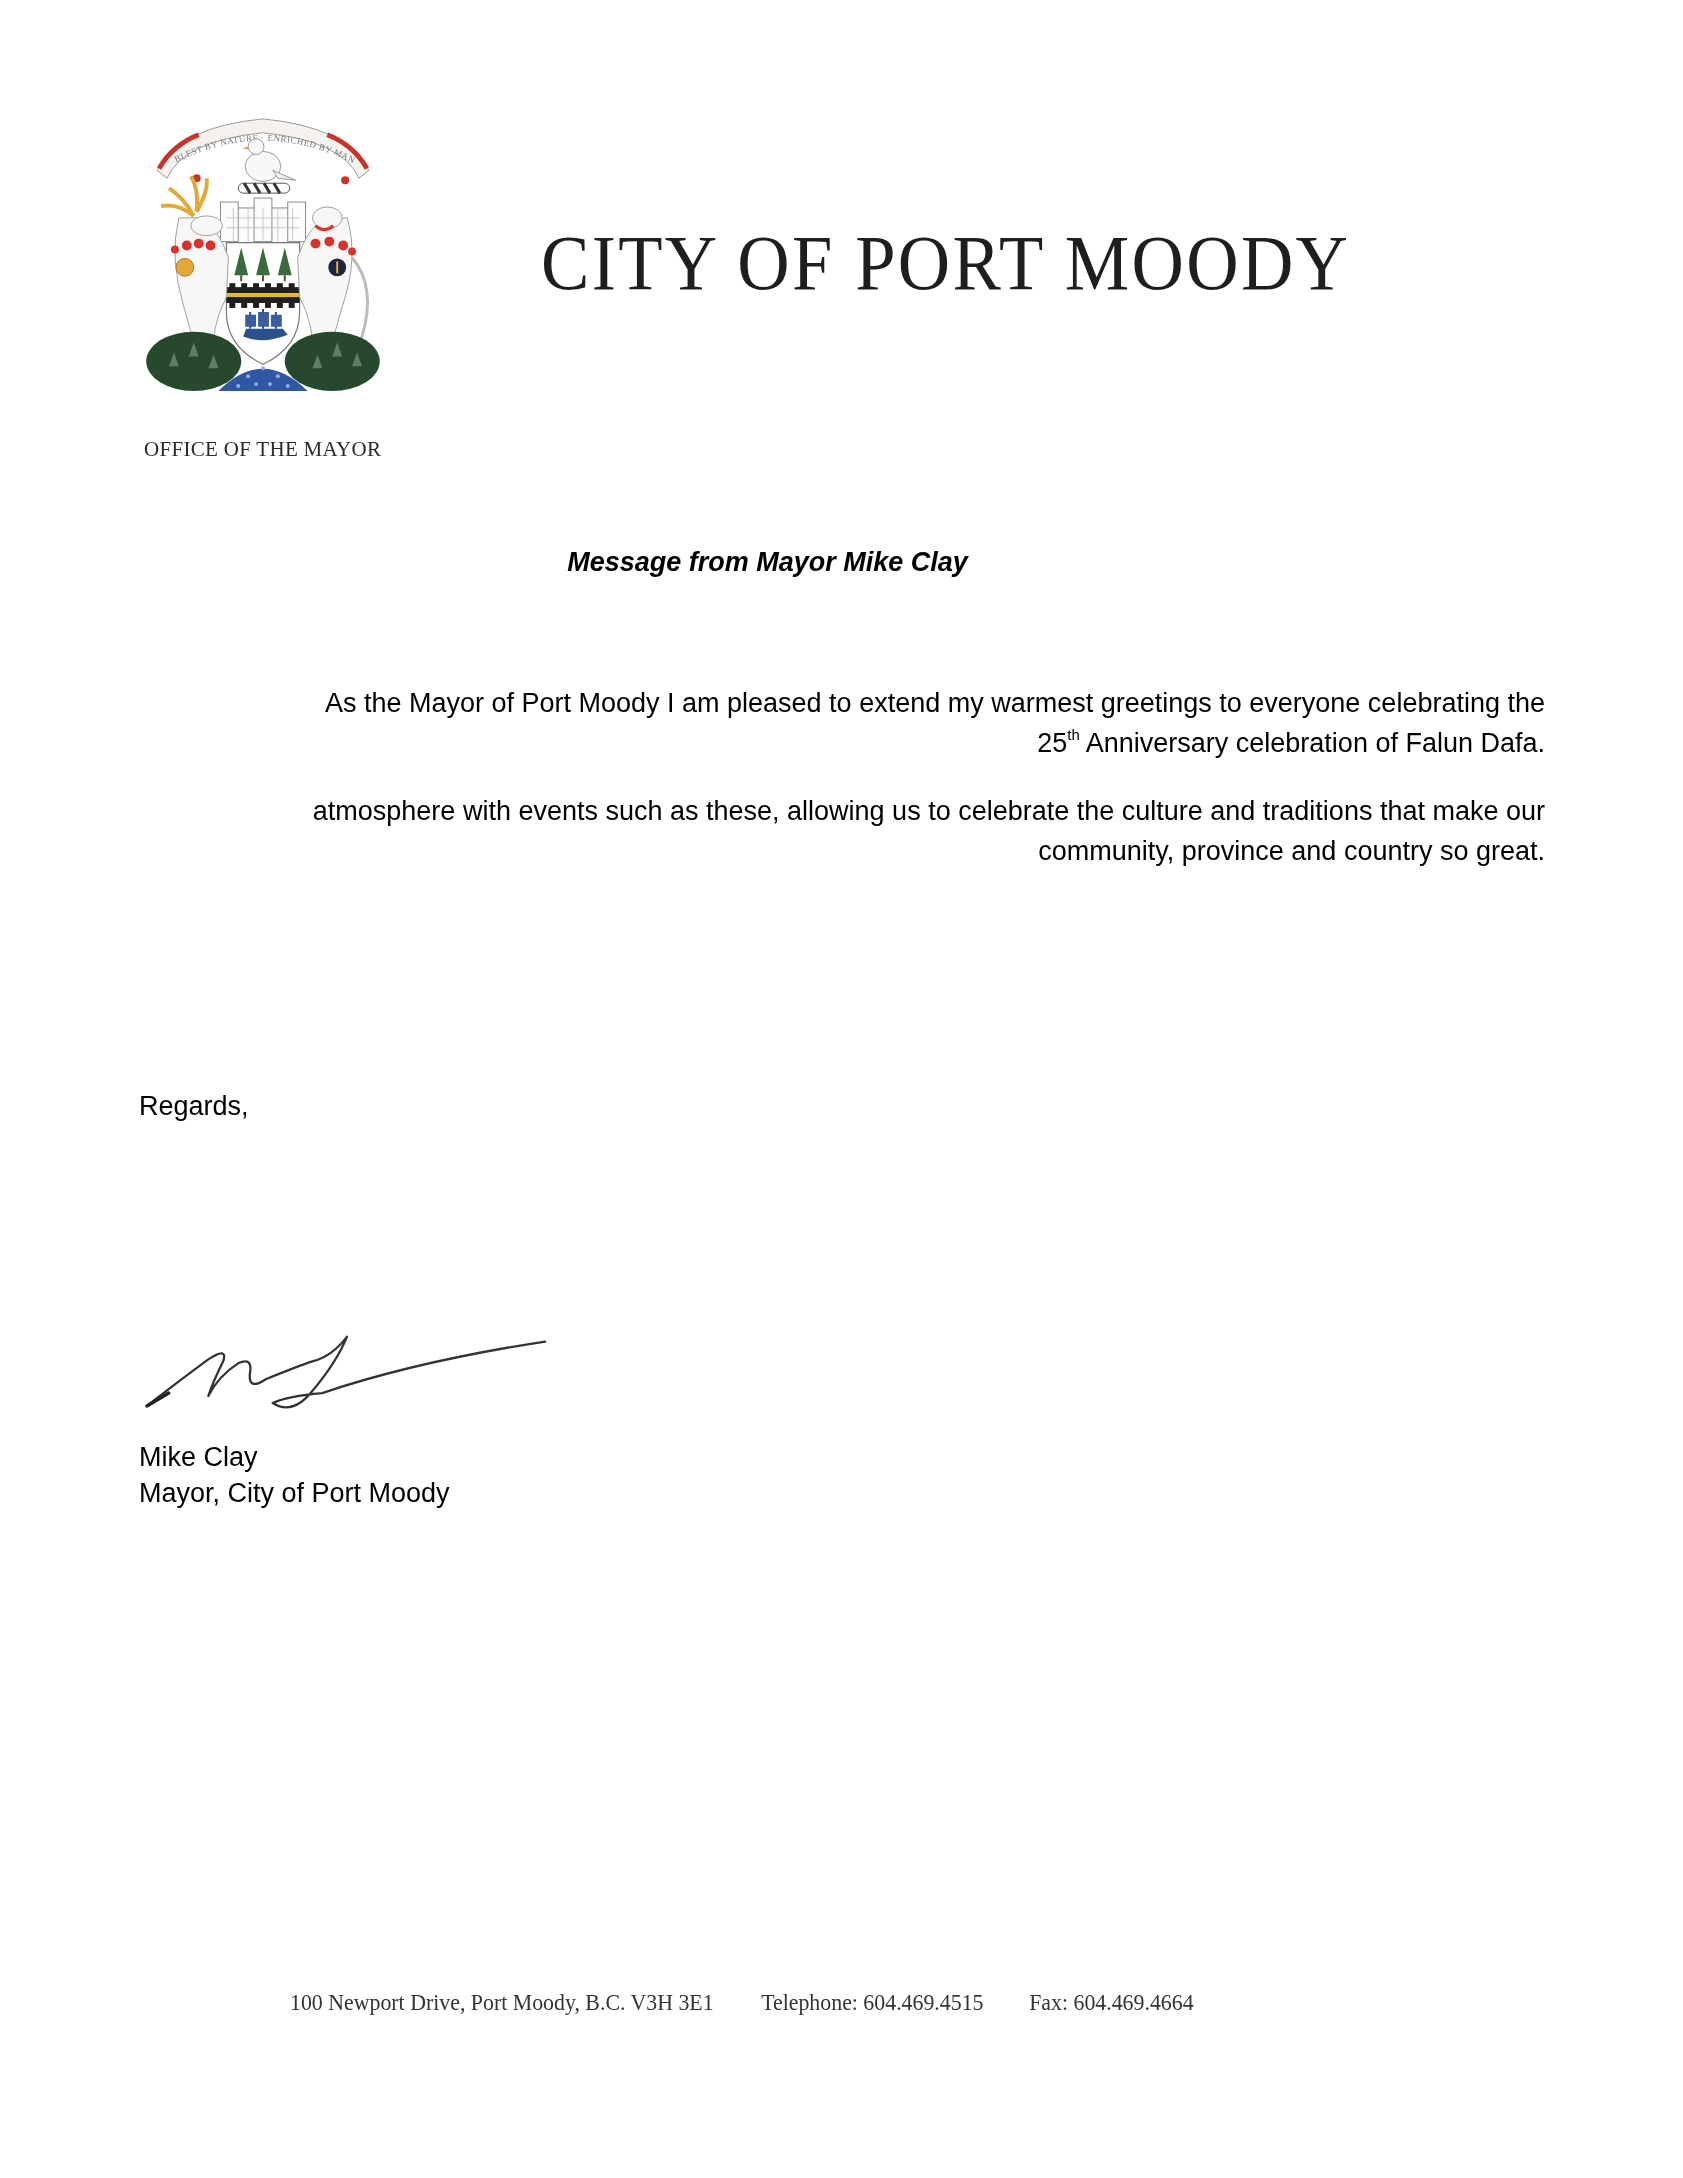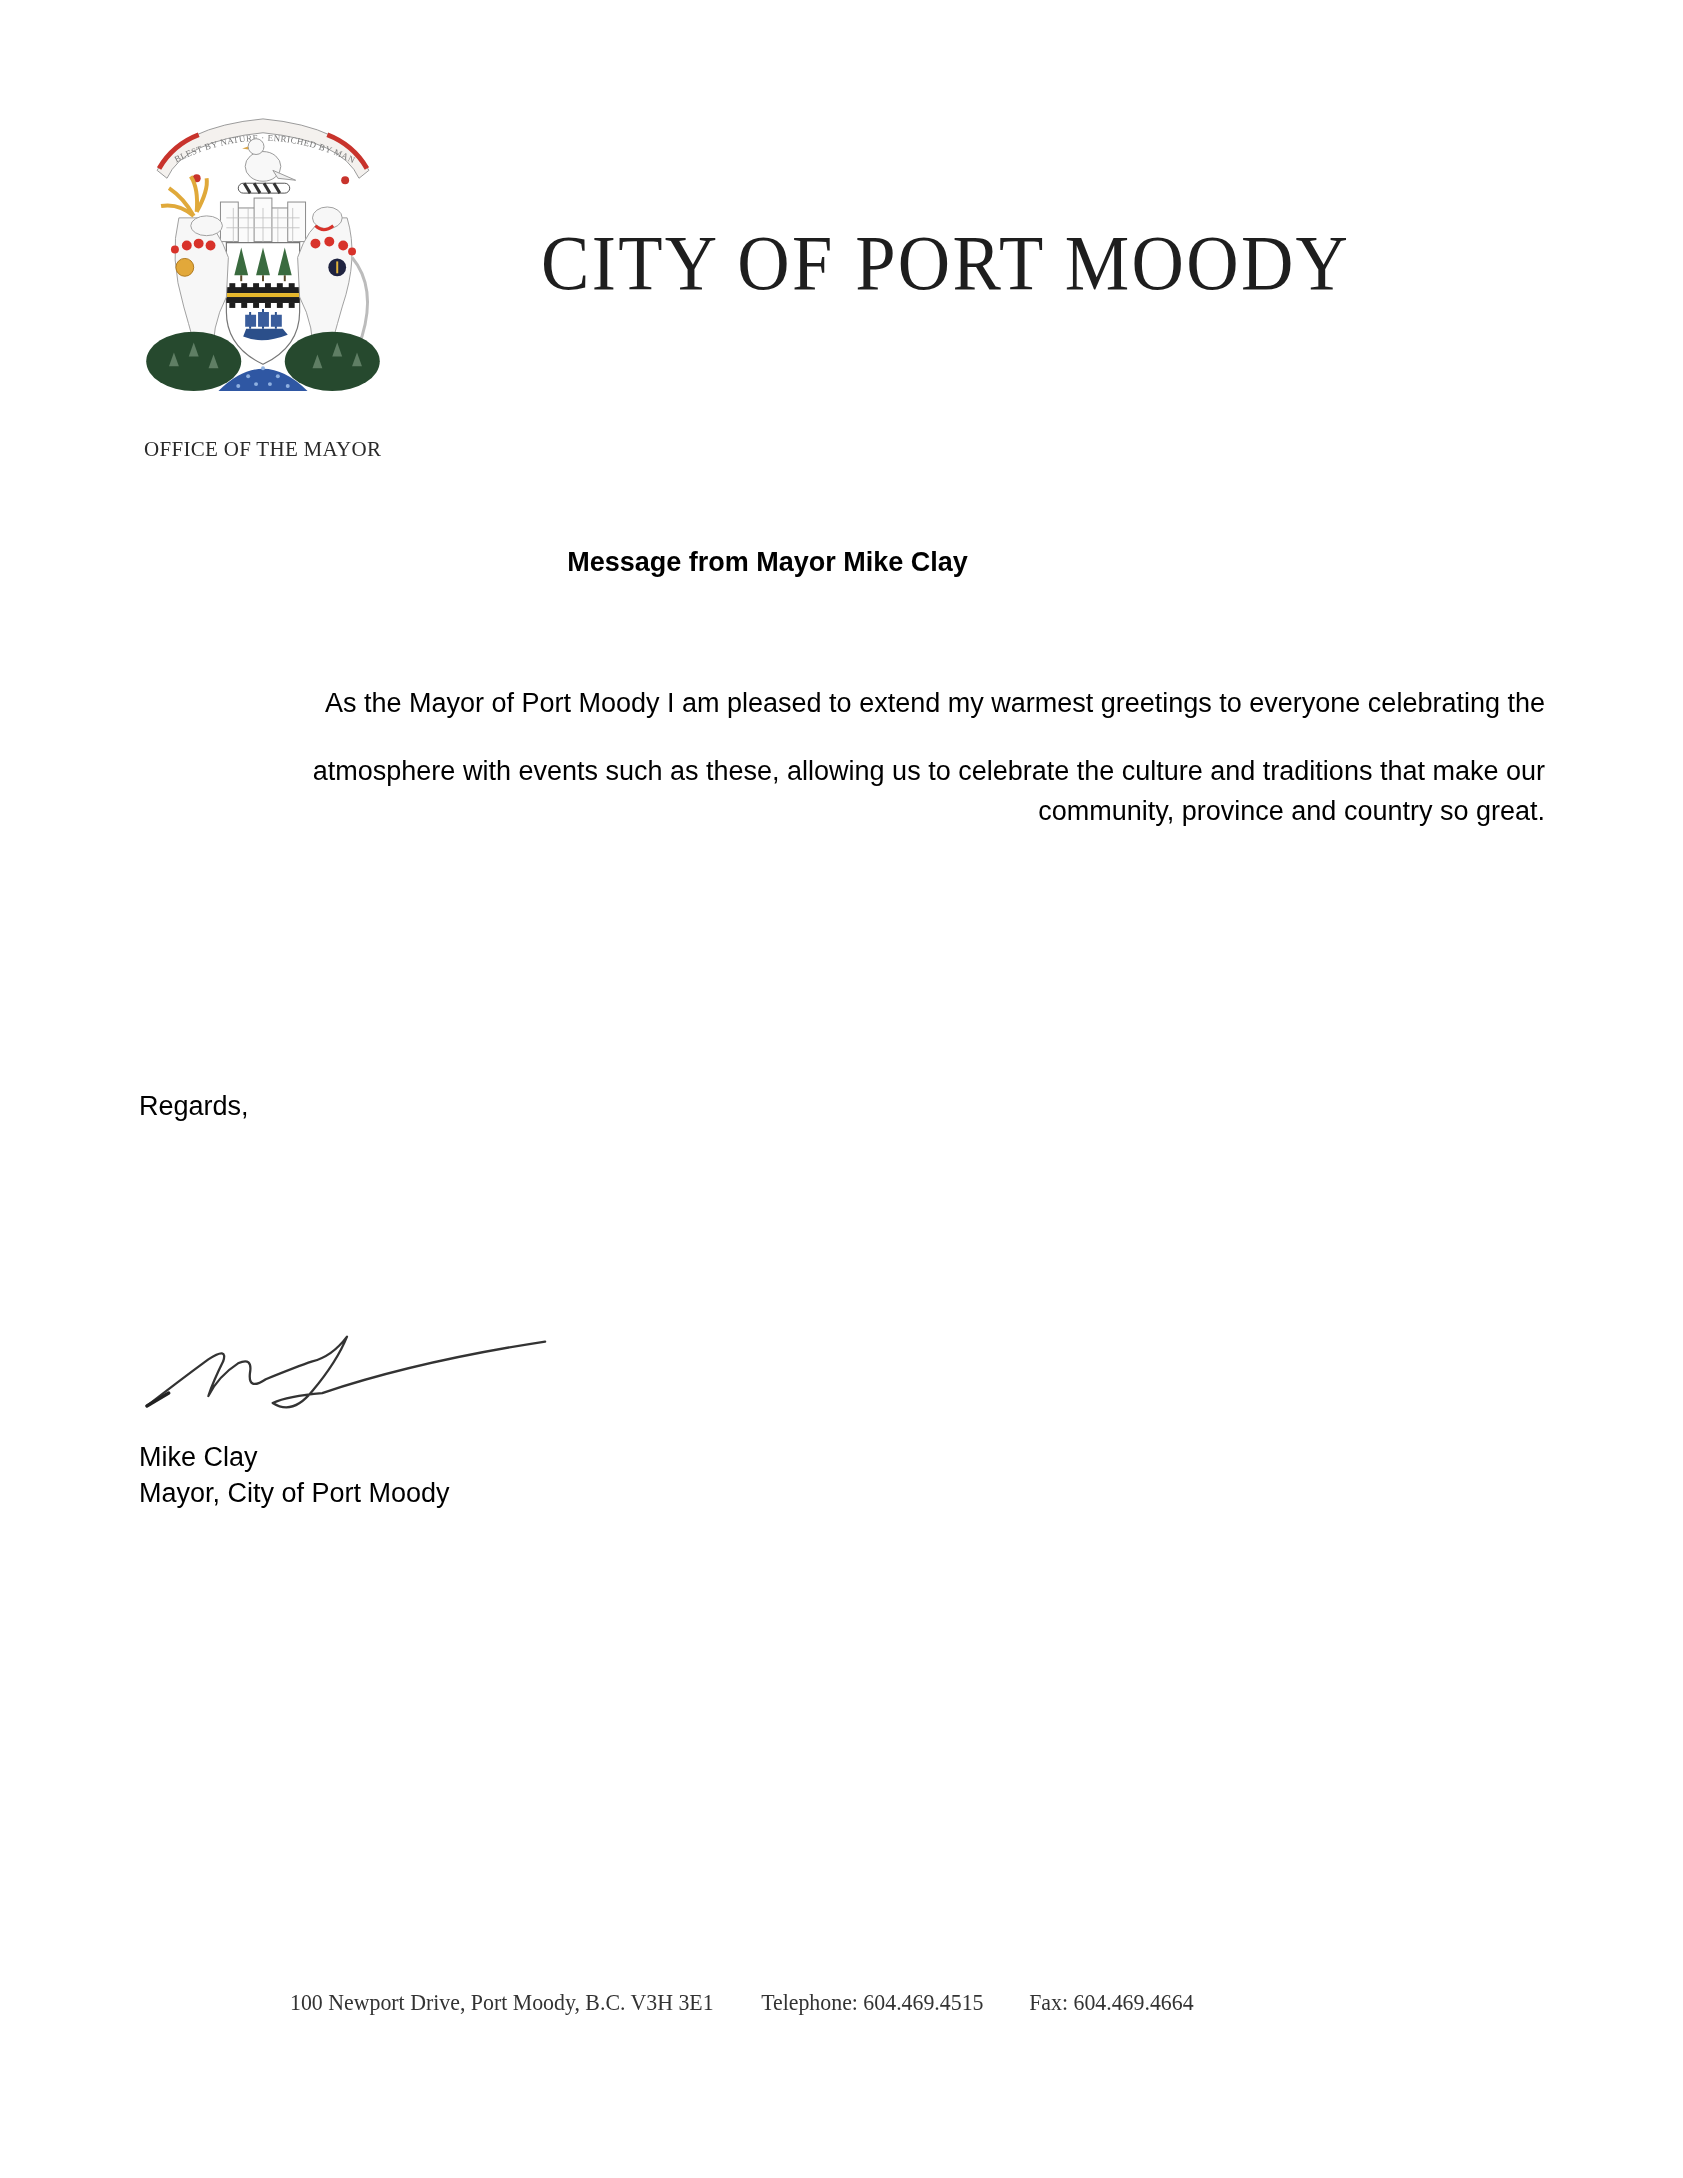--- a/index.html
+++ b/index.html
@@ -4,21 +4,21 @@
 <style>
   html, body { margin: 0; padding: 0; background: #ffffff; }
   body { width: 1683px; height: 2178px; position: relative; overflow: hidden; }
   .page { position: absolute; left: 0; top: 0; width: 1683px; height: 2178px; background: #fff; }
 
   .crest { position: absolute; left: 139px; top: 109px; width: 248px; height: 287px; }
   .office { position: absolute; left: 144px; top: 437px; font-family: "Liberation Serif", "DejaVu Serif", serif; font-size: 21px; color: #2a2a2a; letter-spacing: 0.3px; white-space: nowrap; }
 
   .city-title { position: absolute; left: 541px; top: 218px; font-family: "Liberation Serif", "DejaVu Serif", serif; font-size: 78px; color: #1e1e1e; letter-spacing: 2.5px; white-space: nowrap; transform: scaleX(0.93); transform-origin: left top; }
 
-  .msg-heading { position: absolute; left: 0; width: 1539px; top: 547px; text-align: center; font-family: "Liberation Sans", "DejaVu Sans", sans-serif; font-weight: bold; font-size: 27px; color: #000; padding-left: 0; }
+  .msg-heading { position: absolute; left: 0; width: 1539px; top: 547px; text-align: center; font-family: "Liberation Sans", "DejaVu Sans", sans-serif; font-weight: bold; font-size: 27px; color: #000; padding-left: 0; font-style: italic; }
   .msg-heading span { display: inline-block; margin-left: -4px; }
 
   .body { position: absolute; left: 139px; top: 683px; width: 1406px; font-family: "Liberation Sans", "DejaVu Sans", sans-serif; font-size: 27px; line-height: 40px; color: #000; }
   .body p { margin: 0 0 28px 0; text-align: right; }
   .body .ln { display: block; white-space: nowrap; }
   .body sup { font-size: 15px; line-height: 0; position: relative; top: -2px; vertical-align: super; }
 
   .regards { position: absolute; left: 139px; top: 1091px; font-family: "Liberation Sans", "DejaVu Sans", sans-serif; font-size: 27px; color: #000; }
   .signature { position: absolute; left: 139px; top: 1282px; width: 416px; height: 129px; }
   .sig-name { position: absolute; left: 139px; top: 1439px; font-family: Liberation Sans, sans-serif; font-size: 27px; line-height: 36px; color: #000; }
@@ -143,20 +143,21 @@
   </svg>
 
   <div class="city-title">CITY OF PORT MOODY</div>
   <div class="office">OFFICE OF THE MAYOR</div>
 
   <div class="msg-heading"><span>Message from Mayor Mike Clay</span></div>
 
   <div class="body">
     <p>
       <span class="ln">As the Mayor of Port Moody I am pleased to extend my warmest greetings to everyone celebrating the</span>
+      <span class="ln"><span>25</span><sup>th</sup><span> Anniversary celebration of Falun Dafa.</span></span>
     </p>
     <p>
       <span class="ln">atmosphere with events such as these, allowing us to celebrate the culture and traditions that make our</span>
       <span class="ln">community, province and country so great.</span>
     </p>
   </div>
 
   <div class="regards">Regards,</div>
 
   <svg class="signature" viewBox="0 0 420 130" xmlns="http://www.w3.org/2000/svg">

